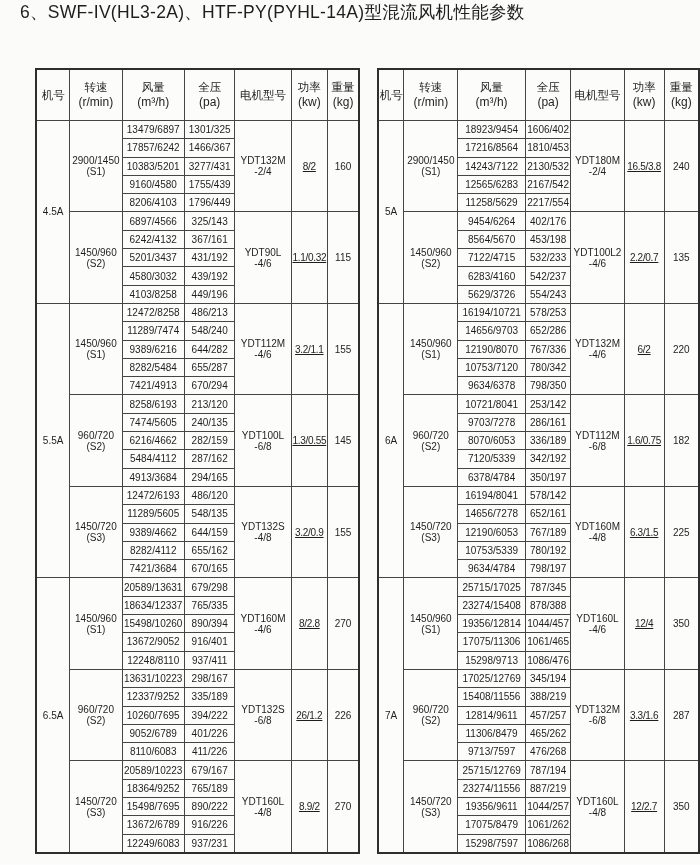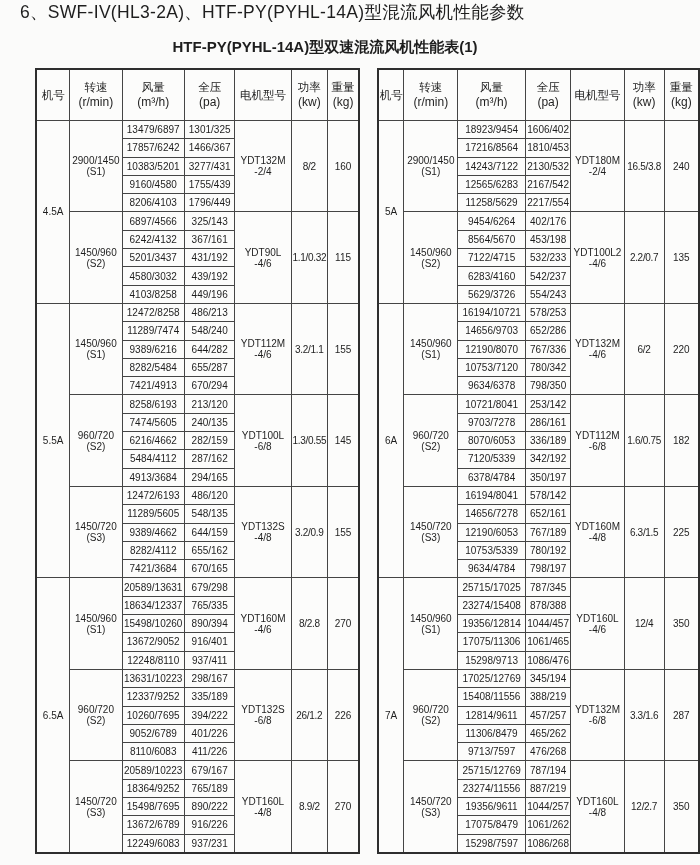--- a/index.html
+++ b/index.html
@@ -28,28 +28,27 @@
     border:1px solid #454545; padding:0; text-align:center;
     vertical-align:middle; font-weight:normal; overflow:hidden;
   }
   table.perf thead th { height:50px; font-size:11.5px; line-height:1.3; }
   table.perf thead .unit { font-size:12px; }
   table.perf tbody td {
     height:17.3px; font-size:10px; line-height:1.1; white-space:nowrap;
   }
   td.model-cell { font-size:10.5px; }
   td.speed-cell, td.motor-cell { font-size:10px; line-height:1.35; }
-  td.power-cell { font-size:9.5px; letter-spacing:-0.3px; }
+  td.power-cell { font-size:9.5px; letter-spacing:-0.3px;text-decoration:underline; }
 </style>
 </head>
 <body>
 
 <div class="page">
   <div class="title">6、SWF-IV(HL3-2A)、HTF-PY(PYHL-14A)型混流风机性能参数</div>
-  <div class="subtitle">HTF-PY(PYHL-14A)型双速混流风机性能表(1)</div>
 
   <div class="tables">
     <table class="perf" id="table-left">
       <colgroup>
         <col style="width:36px">
           <col style="width:53px">
           <col style="width:63px">
         <col style="width:52px">
           <col style="width:58px">
           <col style="width:37px">

